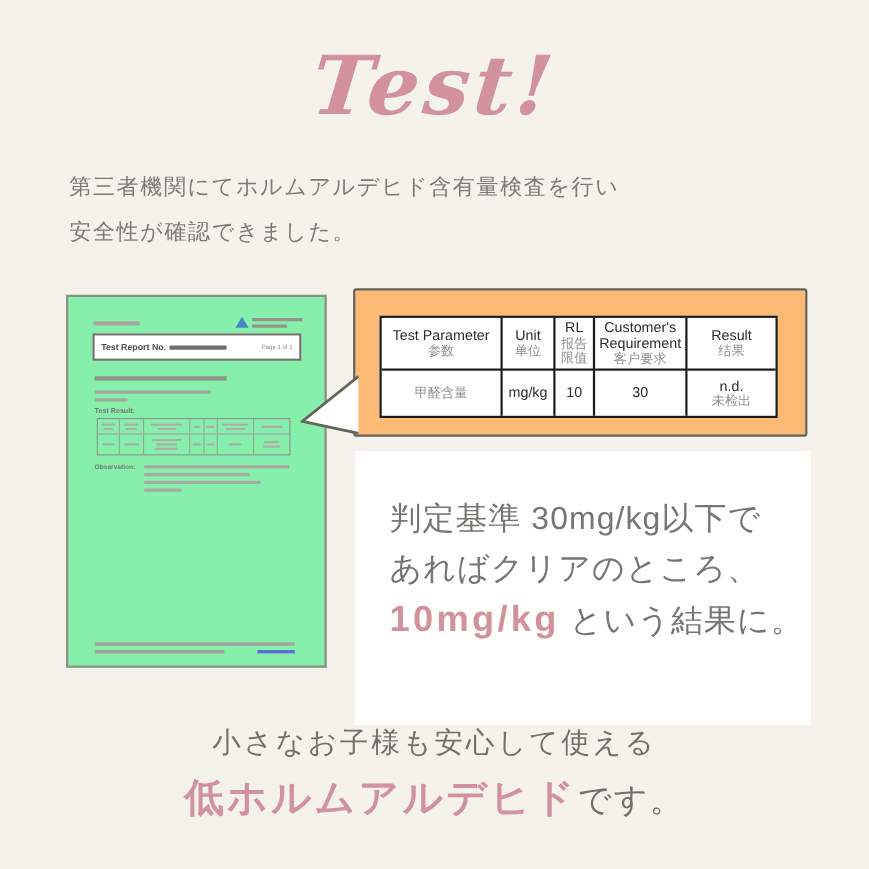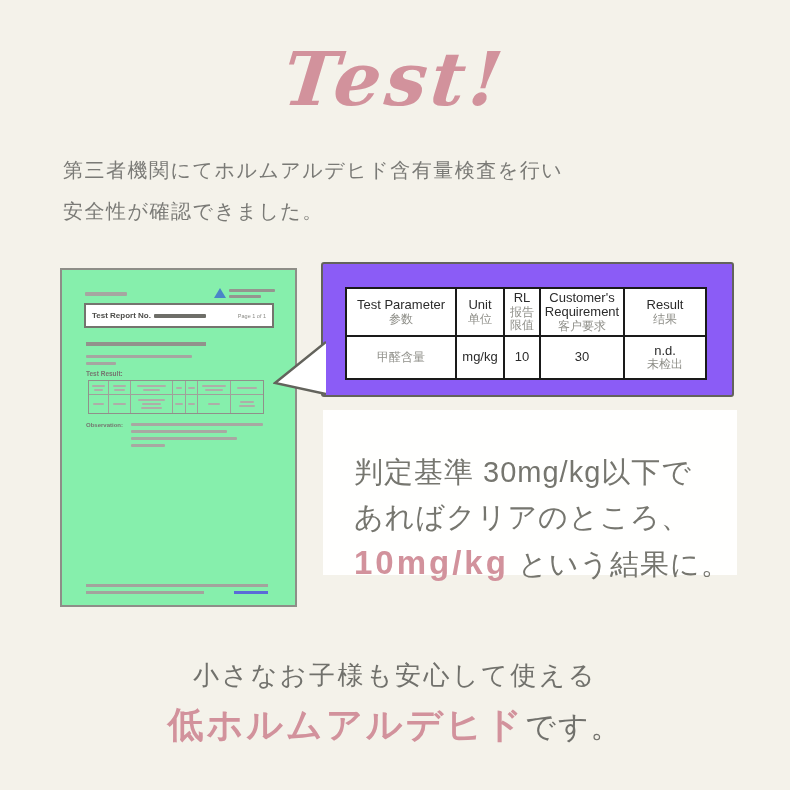--- a/index.html
+++ b/index.html
@@ -75,21 +75,21 @@
   .obs-lines .bar { height:3px; background:#a8a8a2; }
   .doc-footer1 { position:absolute; left:24px; top:314px; width:182px; height:3px; background:#a3a39d; }
   .doc-footer2 { position:absolute; left:24px; top:321px; width:182px; display:flex; justify-content:space-between; }
   .doc-footer2 .g { width:118px; height:3px; background:#a3a39d; }
   .doc-footer2 .b { width:34px; height:3px; background:#5a6bd8; }
 
   
   .callout {
     position:absolute; left:321px; top:262px;
     width:413px; height:135px;
-    background:#8b5cf6; border:2.5px solid #63635c; border-radius:3px;
+    background:#fdba74; border:2.5px solid #63635c; border-radius:3px;
   }
   .callout svg.pointer { position:absolute; left:-50px; top:74px; }
 
   .report-table {
     position:absolute; left:22px; top:23px;
     width:362px; height:93px;
     display:grid;
     grid-template-columns:110px 48px 36px 84px 1fr;
     grid-template-rows:48px 1fr;
     border:2px solid #1a1a1a;
@@ -102,21 +102,21 @@
   }
   .report-table .cell:nth-child(5n) { border-right:none; }
   .report-table .cell.hd { border-bottom:2px solid #1a1a1a; }
   .report-table .en { font-size:13px; color:#2b2b2b; }
   .report-table .zh { font-size:12px; color:#8f8f89; }
   .report-table .cell-rl .zh { width:28px; }
 
   
   .result-box {
     position:absolute; left:323px; top:410px;
-    width:414px; height:165px;
+    width:414px; height:249px;
     background:#fffffe;
   }
   .result-text {
     position:absolute; left:31px; top:40px;
     font-size:29px; line-height:45px; letter-spacing:1px;
     color:#76766f;
   }
   .hl {
     color:#d2929c; font-weight:bold;
   }

